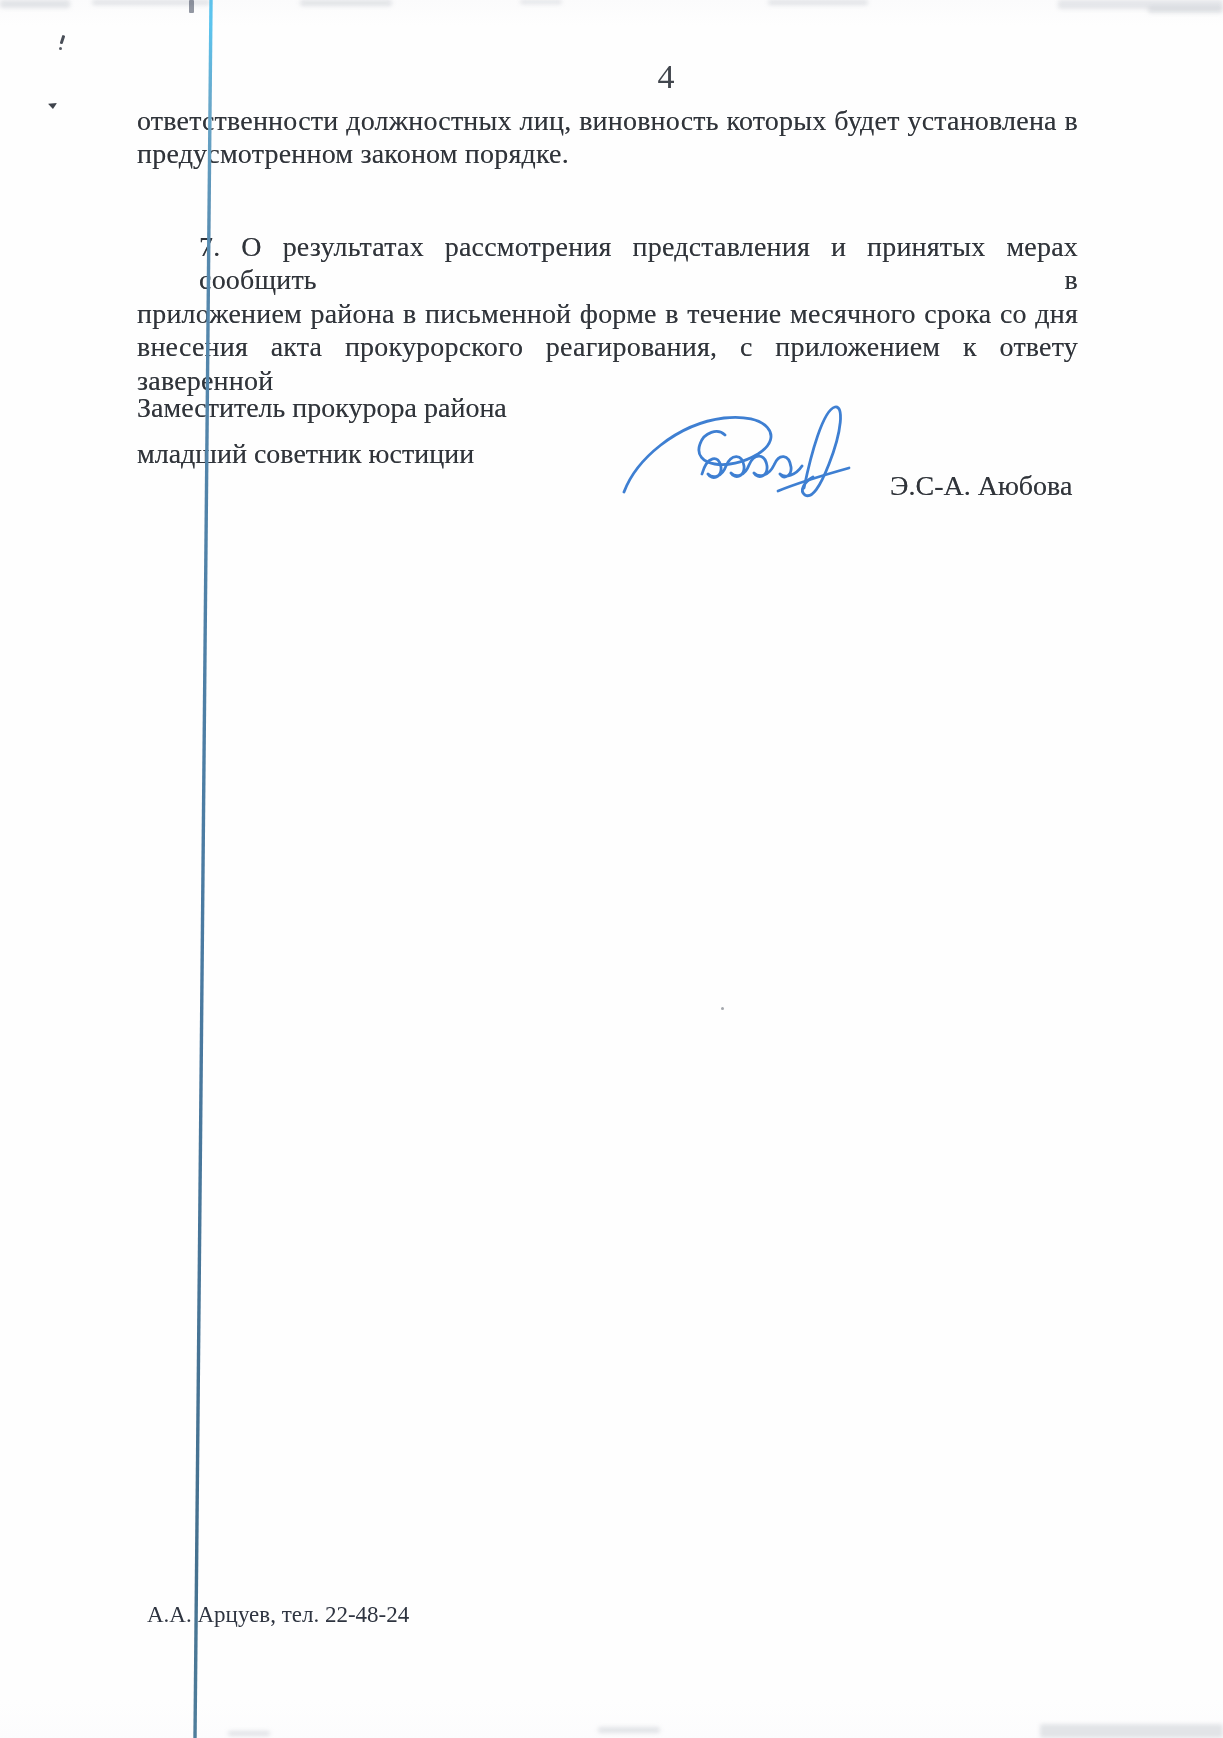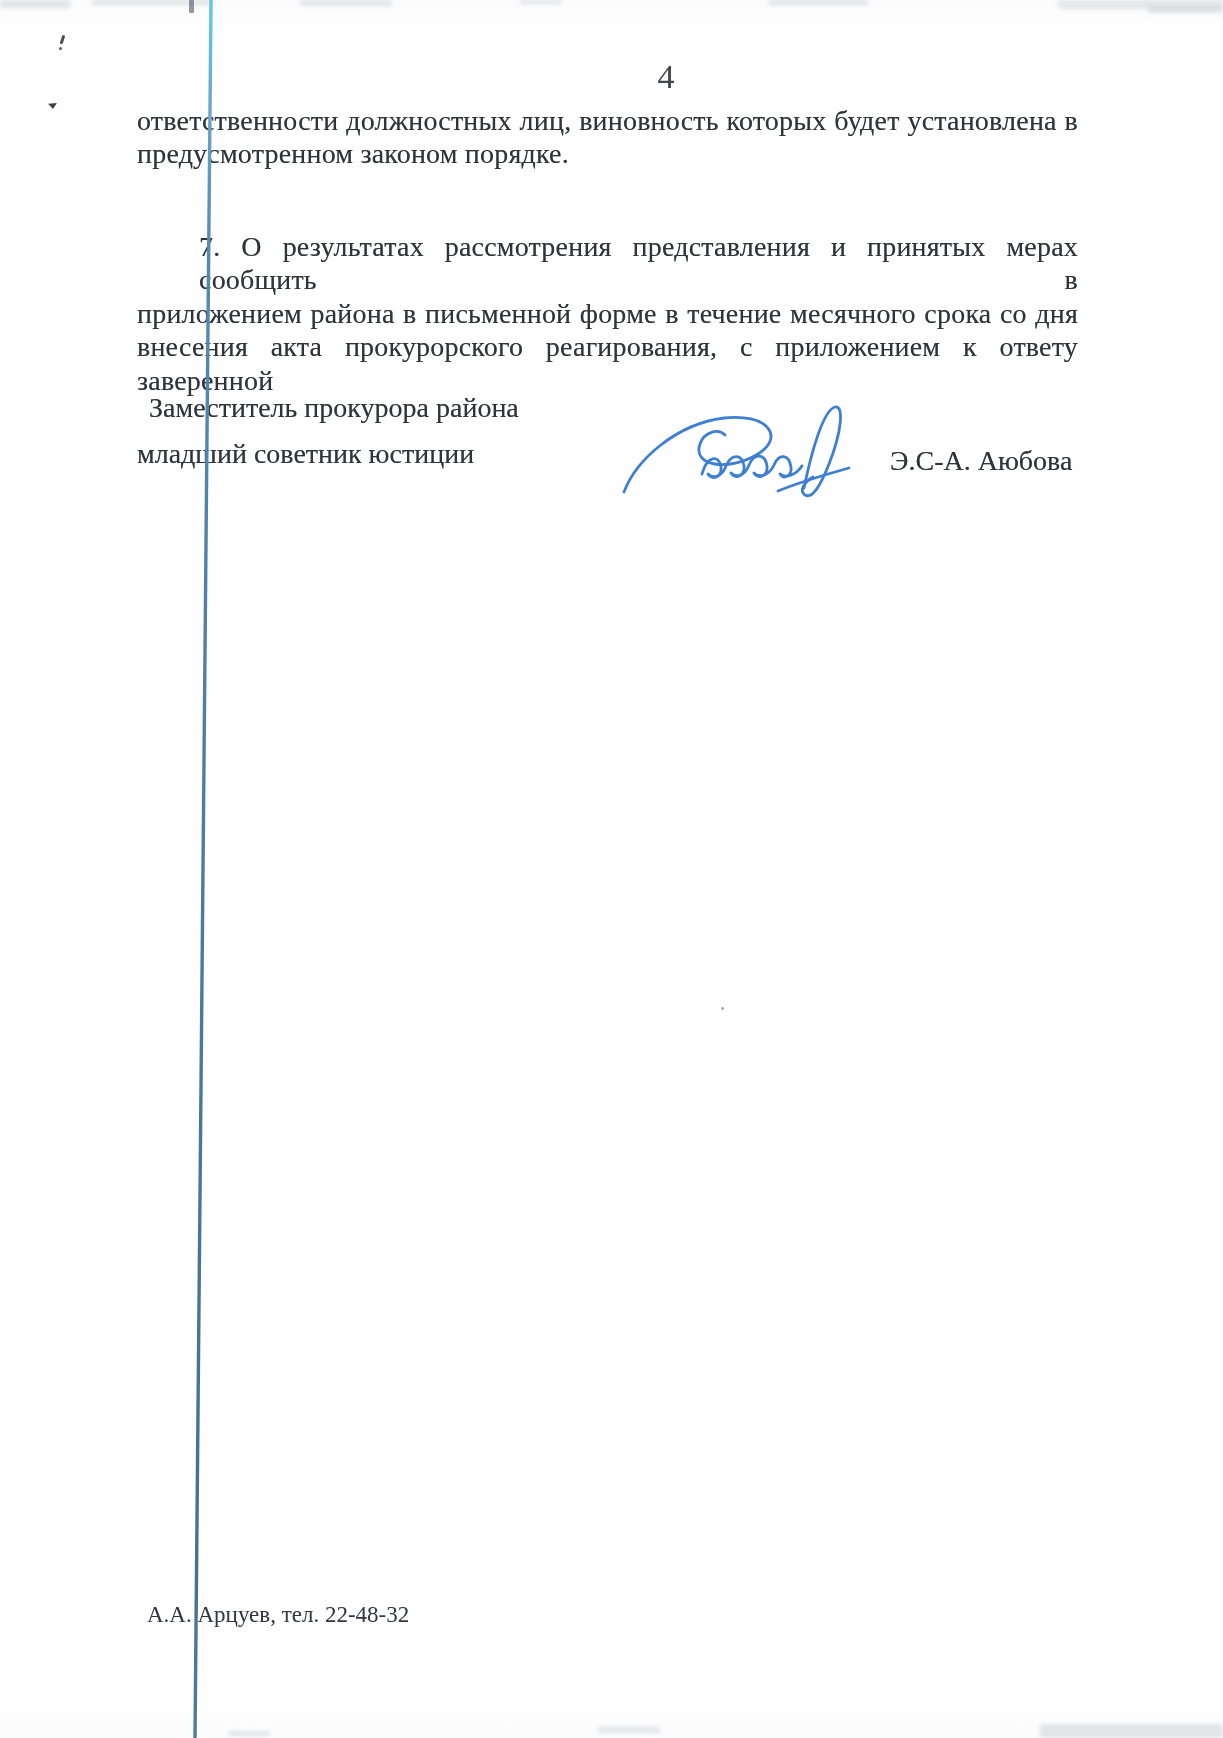--- a/index.html
+++ b/index.html
@@ -35,24 +35,24 @@
   .jline{text-align:justify;text-align-last:justify;}
   .lastline{text-align:left;text-align-last:left;}
   .indent{padding-left:62px;}
   .signoff-line{
     position:absolute;left:137px;
     font-size:28px;line-height:33px;
     color:var(--body-ink);
     text-shadow:0 0 0.5px rgba(48,52,58,0.55);
     white-space:nowrap;
   }
-  .signoff-1{top:391px;margin-left:12px;}
+  .signoff-1{top:391px;}
   .signoff-2{top:437px;}
   .signer-name{
-    position:absolute;left:890px;top:444px;
+    position:absolute;left:890px;top:469px;
     font-size:28px;line-height:33px;white-space:nowrap;
     color:var(--body-ink);
     text-shadow:0 0 0.5px rgba(48,52,58,0.55);
   }
   .footer-note{
     position:absolute;left:147px;top:1601px;
     font-size:23px;line-height:28px;white-space:nowrap;
     color:#2e3440;
   }
   .overlay-svg{position:absolute;top:0;left:0;pointer-events:none;}
@@ -102,21 +102,21 @@
 
   <svg class="sig-svg" width="250" height="115" viewBox="0 0 250 115">
     <path d="M 16 94 C 28 62 68 26 116 20 C 158 15 178 38 150 56 C 120 74 84 68 92 46 C 96 34 110 30 117 37"></path>
     <path d="M 94 76 C 99 58 111 56 113 69 C 114 79 104 83 100 76 C 105 81 114 79 118 68 C 123 56 134 55 136 68 C 137 78 127 82 123 75 C 128 80 137 78 141 67 C 146 55 157 55 159 68 C 160 78 150 82 146 75 C 151 80 161 78 166 67 C 171 55 181 56 183 69 C 184 78 176 82 172 76 C 177 81 188 77 194 68"></path>
     <path d="M 196 90 C 203 56 215 12 227 9 C 236 7 234 33 221 66 C 212 89 204 101 197 97 C 191 93 196 84 205 79"></path>
     <path d="M 170 93 C 192 84 216 77 241 70"></path>
   </svg>
 
   <div class="signer-name">Э.С-А. Аюбова</div>
 
-  <div class="footer-note">А.А. Арцуев, тел. 22-48-32</div>
+  <div class="footer-note">А.А. Арцуев, тел. 22-48-24</div>
 
   <svg class="overlay-svg" width="1223" height="1738" viewBox="0 0 1223 1738">
     <defs>
       <linearGradient id="lineGrad" x1="211" y1="0" x2="195" y2="1738" gradientUnits="userSpaceOnUse">
         <stop offset="0" class="grad-top"></stop>
         <stop offset="0.015" class="grad-top"></stop>
         <stop offset="0.06" stop-color="#69a7c9"></stop>
         <stop offset="0.15" stop-color="#5588ad"></stop>
         <stop offset="0.55" class="grad-mid"></stop>
         <stop offset="0.9" stop-color="#45718f"></stop>

